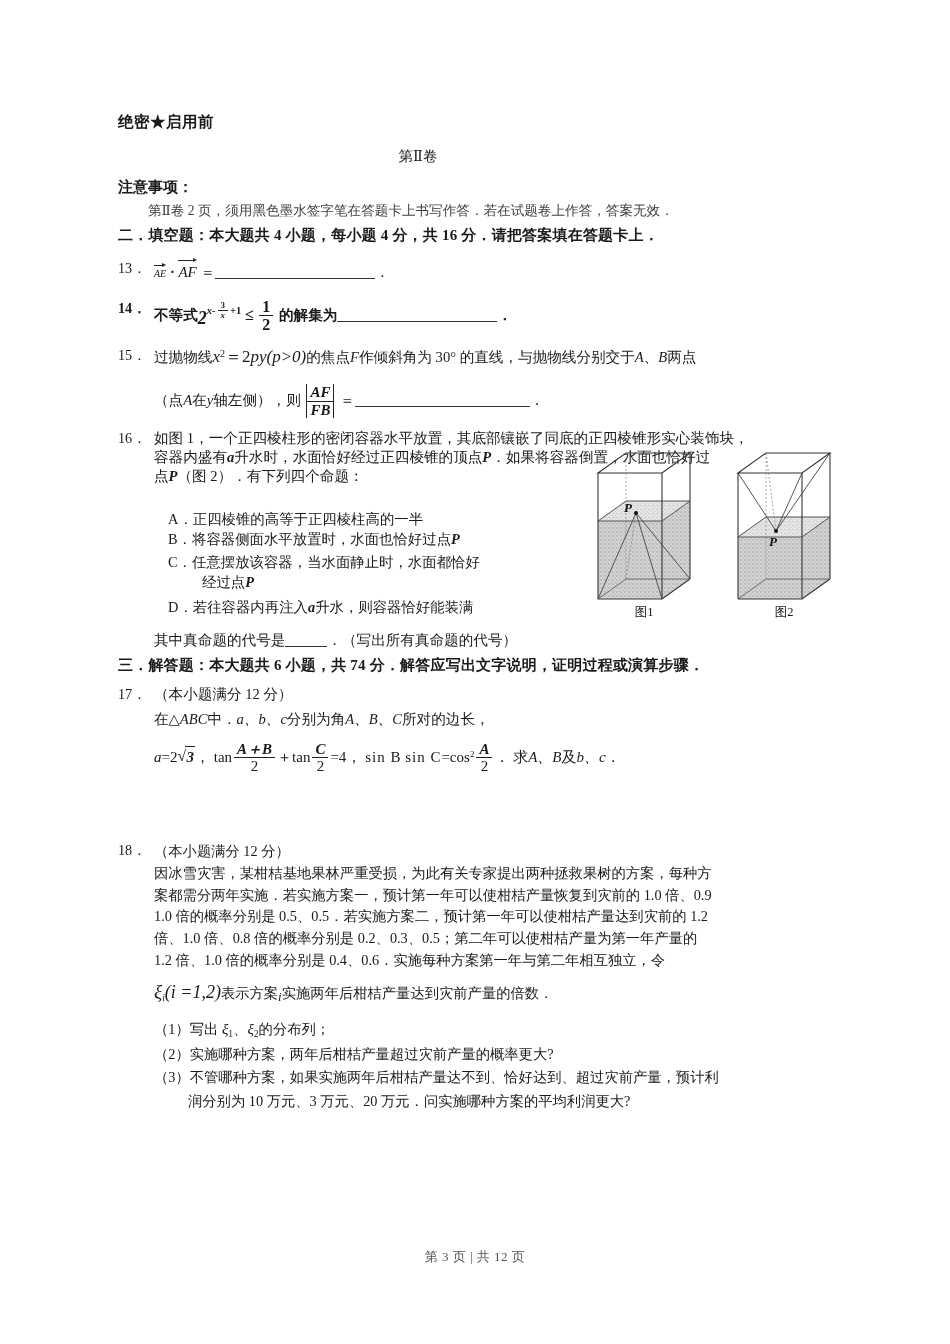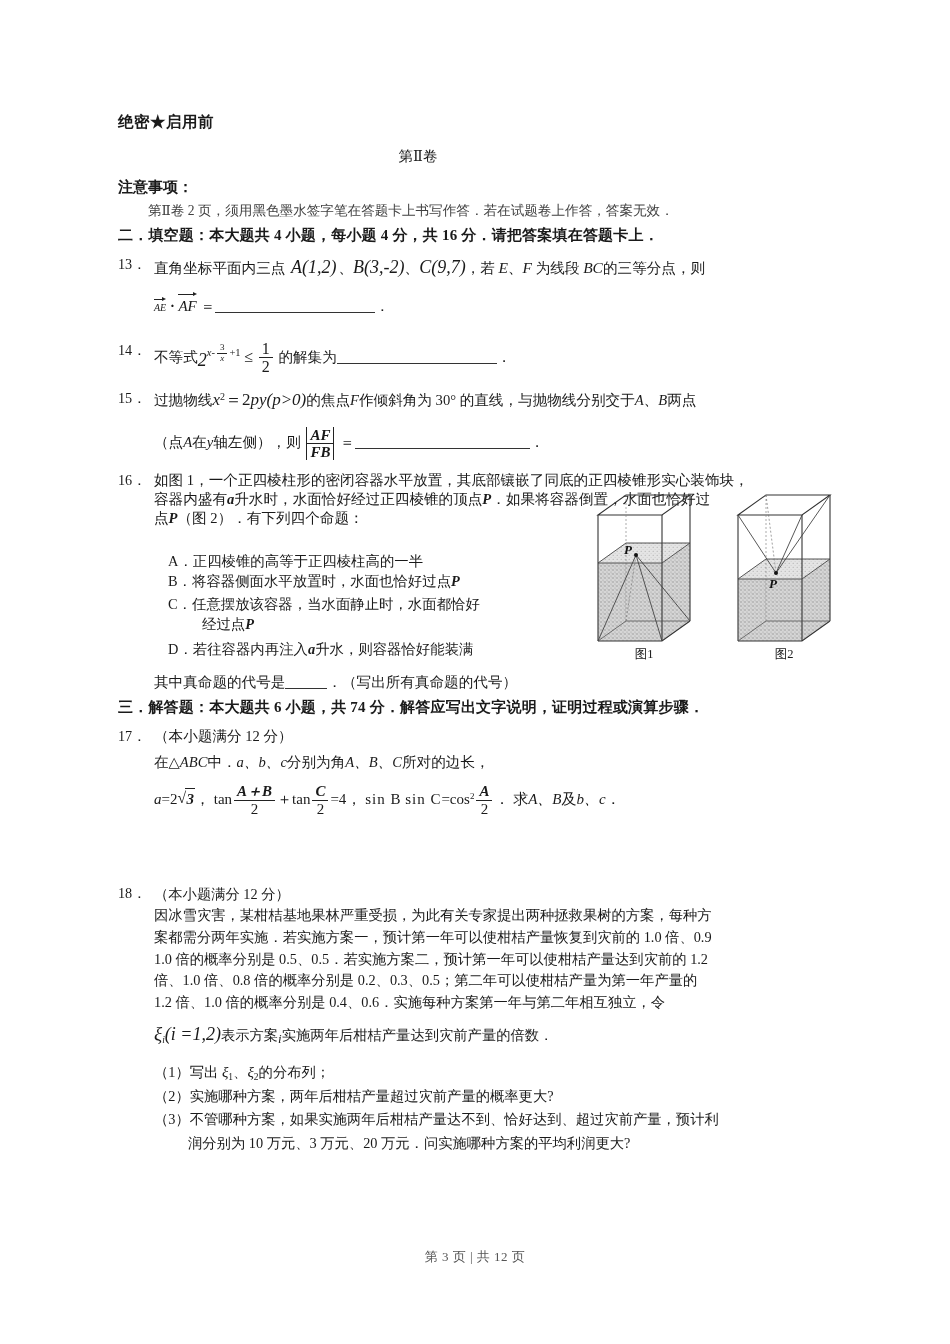--- a/index.html
+++ b/index.html
@@ -210,37 +210,30 @@
 
     <div class="hdr-secret">绝密★启用前</div>
     <div class="juan2">第Ⅱ卷</div>
     <div class="notice-title">注意事项：</div>
     <div class="notice-body">第Ⅱ卷 2 页，须用黑色墨水签字笔在答题卡上书写作答．若在试题卷上作答，答案无效．</div>
     <div class="section-head">二．填空题：本大题共 4 小题，每小题 4 分，共 16 分．请把答案填在答题卡上．</div>
 
     <div class="q">
       <div class="q-num">13．</div>
       <div class="q-body">
-        <div class="q-line tight">
-          <span>直角坐标平面内三点</span>
-          <span class="mi big" style="margin:0 2px;">A(1,2)</span><span>、</span><span class="mi big">B(3,-2)</span><span>、</span><span class="mi big">C(9,7)</span><span>，若</span>
-          <span class="mi" style="font-size:15.5px;">E</span><span>、</span><span class="mi" style="font-size:15.5px;">F</span>
-          <span>为线段</span>
-          <span class="mi" style="font-size:15.5px;">BC</span><span>的三等分点，则</span>
-        </div>
         <div class="q-line" style="margin-top:14px;">
           <span class="vec" style="font-size:10px;">AE</span>
           <span style="font-weight:bold;">·</span>
           <span class="vec" style="font-size:15px;">AF</span>
           <span>＝</span><span class="blank" style="width:160px;"></span><span>．</span>
         </div>
       </div>
     </div>
 
-    <div class="q" style="margin-top:24px;">
+    <div class="q" style="margin-top:16px;font-weight:bold;">
       <div class="q-num">14．</div>
       <div class="q-body">
         <div class="q-line">
           <span>不等式</span><span class="mi" style="font-size:18px;position:relative;top:4px;">2</span><span style="font-size:10.5px;vertical-align:6px;"><span class="mi">x</span><span>-</span><span class="frac" style="font-size:9px;"><span class="num">3</span><span class="den mi">x</span></span><span>+1</span></span>
           <span style="font-size:16px;">≤</span>
           <span class="frac" style="font-size:16px;"><span class="num">1</span><span class="den">2</span></span>
           <span>的解集为</span><span class="blank" style="width:160px;"></span><span>．</span>
         </div>
       </div>
     </div>

